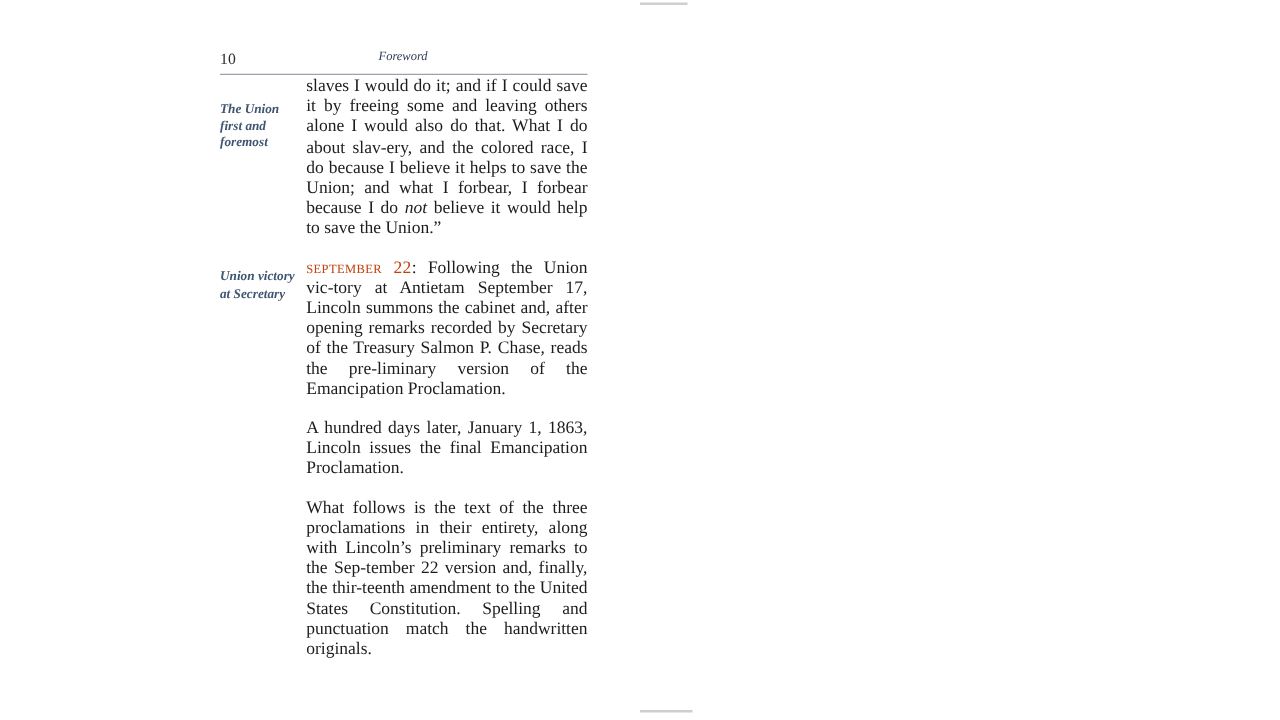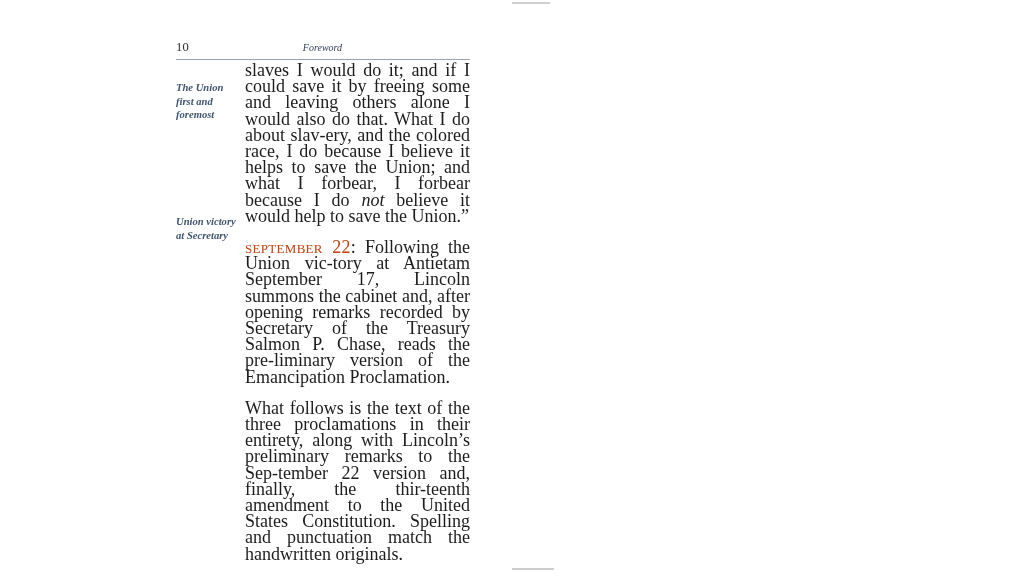--- a/index.html
+++ b/index.html
@@ -37,21 +37,21 @@
     height: 576px;
   }
 
   
   .left-header {
     position: absolute;
     left: 176px;
     top: 40px;
     width: 294px;
     display: flex;
-    align-items: center;
+    align-items: flex-start;
   }
   .folio-left {
     font-size: 12.5px;
     color: #2a2a2a;
     letter-spacing: 0.2px;
   }
   .running-head {
     flex: 1;
     text-align: center;
     font-style: italic;
@@ -68,21 +68,21 @@
     background: #9aa3ad;
   }
 
   .left-body {
     position: absolute;
     left: 245px;
     top: 62px;
     width: 225px;
   }
   .para {
-    font-size: 18px;
+    font-size: 14px;
     line-height: 16.2px;
     text-align: justify;
     text-justify: inter-word;
     margin: 0 0 15px 0;
     color: #1c1c1c;
     hyphens: manual;
   }
   .para:last-child { margin-bottom: 16px; }
   .para .italic { font-style: italic; }
   .smallcaps-blue {
@@ -123,20 +123,21 @@
     <div class="marginal marg-union">The Union first and foremost</div>
 
     <div class="marginal marg-antietam">Union victory at Secretary</div>
 
     <div class="left-body">
 
       <p class="para"><span>slaves I would do it; and if I could save it by freeing some and leaving others alone I would also do that. What I do about slav-ery, and the colored race, I do because I believe it helps to save the Union; and what I forbear, I forbear because I do </span><span class="italic">not</span><span> believe it would help to save the Union.”</span></p>
 
       <p class="para"><span class="smallcaps-blue">September 22</span><span>: Following the Union vic-tory at Antietam September 17, Lincoln summons the cabinet and, after opening remarks recorded by Secretary of the Treasury Salmon P. Chase, reads the pre-liminary version of the Emancipation Proclamation.</span></p>
 
+      <p class="para">A hundred days later, January 1, 1863, Lincoln issues the final Emancipation Proclamation.</p>
 
       <p class="para">What follows is the text of the three proclamations in their entirety, along with Lincoln’s preliminary remarks to the Sep-tember 22 version and, finally, the thir-teenth amendment to the United States Constitution. Spelling and punctuation match the handwritten originals.</p>
 
     </div>
   </div>
 
   <div class="page">
 
     
 

